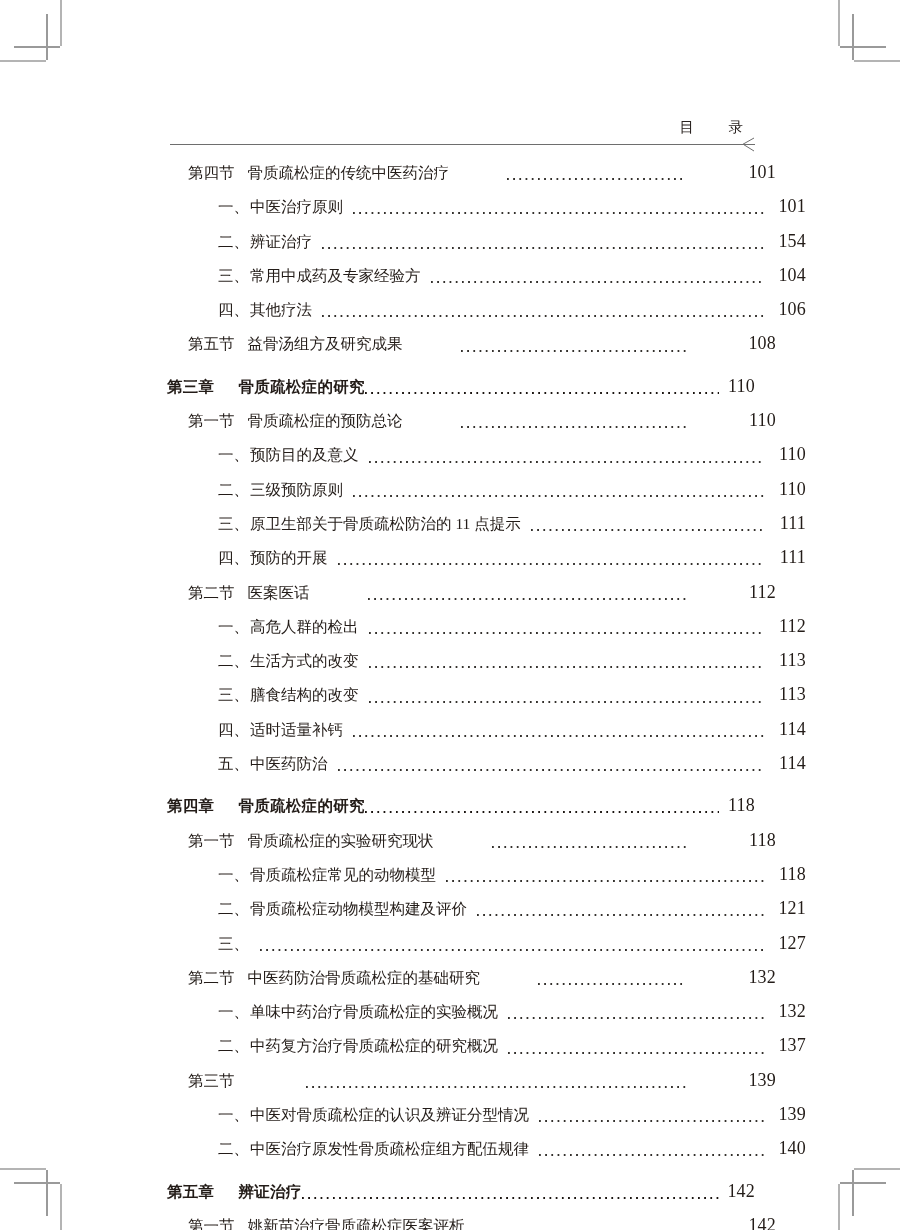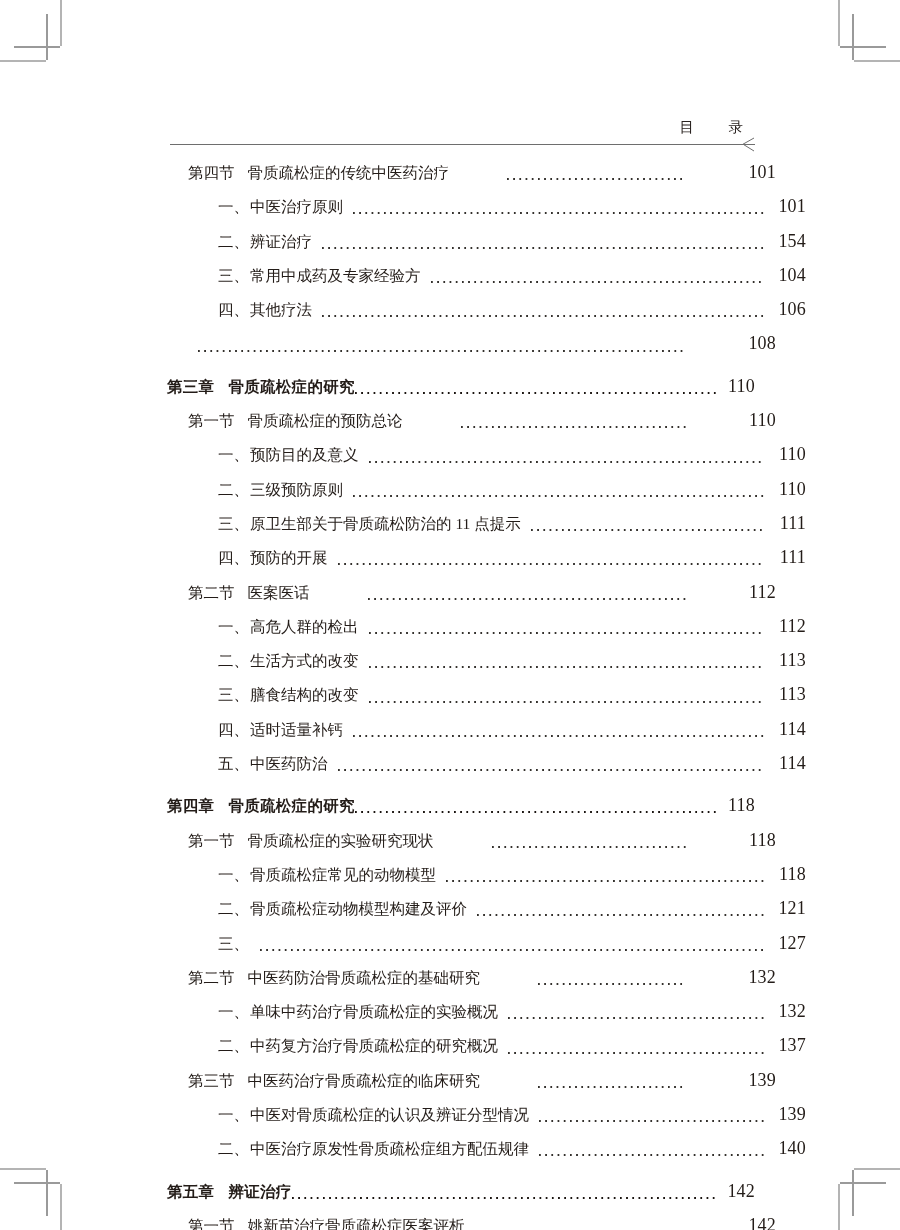--- a/index.html
+++ b/index.html
@@ -125,21 +125,21 @@
   }
   .lv-num {
     flex: 0 0 auto;
   }
   .lv-title {
     flex: 0 0 auto;
   }
 
   
   .lv1 { font-weight: bold; padding-left: 0px; letter-spacing: 0.3px; }
-  .lv1 .lv-num   { margin-right: 14px; }
+  .lv1 .lv-num   { margin-right: 24px; }
   .lv1 .leader   { margin-left: 0px; margin-right: 0px; }
 
   
   .lv2 { padding-left: 21px; gap: 48px; }
   .lv2 .lv-num   { margin-right: 13px; }
   .lv2 .leader   { margin-left: 10px; margin-right: 6px; }
 
   
   .lv3 { padding-left: 51px; }
   .lv3 .lv-num   { margin-right: 1px; }
@@ -268,20 +268,24 @@
       </div>
       <div class="toc-row lv3">
         <span class="toc-label">
           <span class="lv-num">四、</span>
           <span class="lv-title">其他疗法</span>
         </span>
         <span class="leader"></span>
         <span class="toc-page">106</span>
       </div>
       <div class="toc-row lv2">
+        <span class="toc-label">
+          <span class="lv-num">第五节</span>
+          <span class="lv-title">益骨汤组方及研究成果</span>
+        </span>
         <span class="leader"></span>
         <span class="toc-page">108</span>
       </div>
       <div class="toc-row lv1 gap-before">
         <span class="toc-label">
           <span class="lv-num">第三章</span>
           <span class="lv-title">骨质疏松症的研究</span>
         </span>
         <span class="leader"></span>
         <span class="toc-page">110</span>
@@ -433,21 +437,20 @@
         <span class="toc-label">
           <span class="lv-num">二、</span>
           <span class="lv-title">中药复方治疗骨质疏松症的研究概况</span>
         </span>
         <span class="leader"></span>
         <span class="toc-page">137</span>
       </div>
       <div class="toc-row lv2">
         <span class="toc-label">
           <span class="lv-num">第三节</span>
-          <span class="lv-title">中医药治疗骨质疏松症的临床研究</span>
         </span>
         <span class="leader"></span>
         <span class="toc-page">139</span>
       </div>
       <div class="toc-row lv3">
         <span class="toc-label">
           <span class="lv-num">一、</span>
           <span class="lv-title">中医对骨质疏松症的认识及辨证分型情况</span>
         </span>
         <span class="leader"></span>

